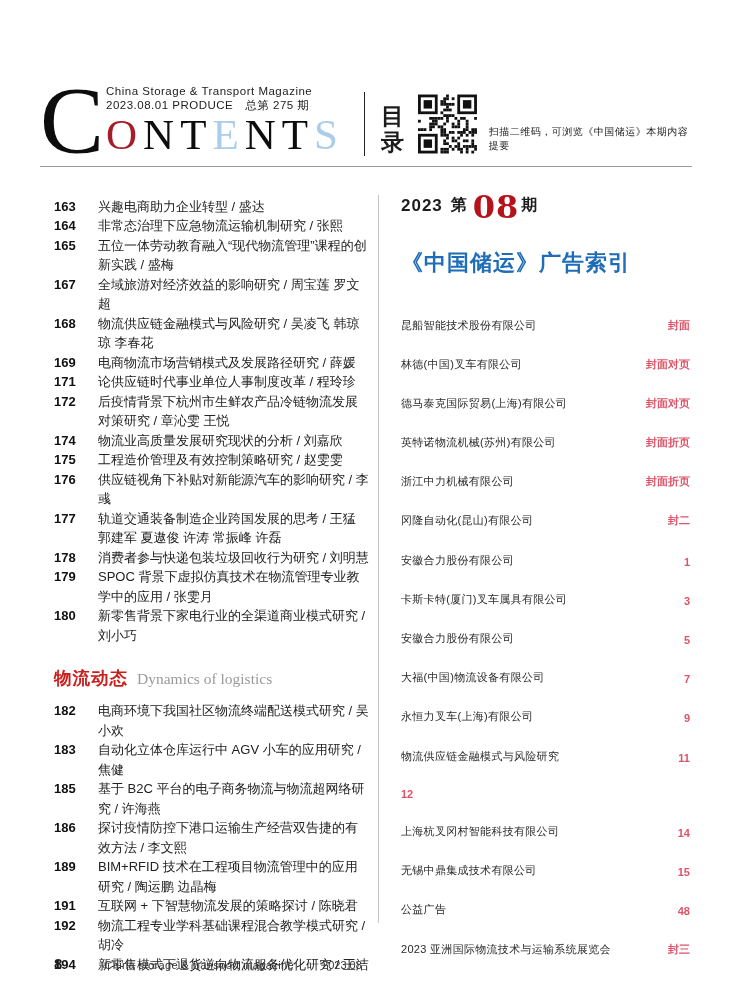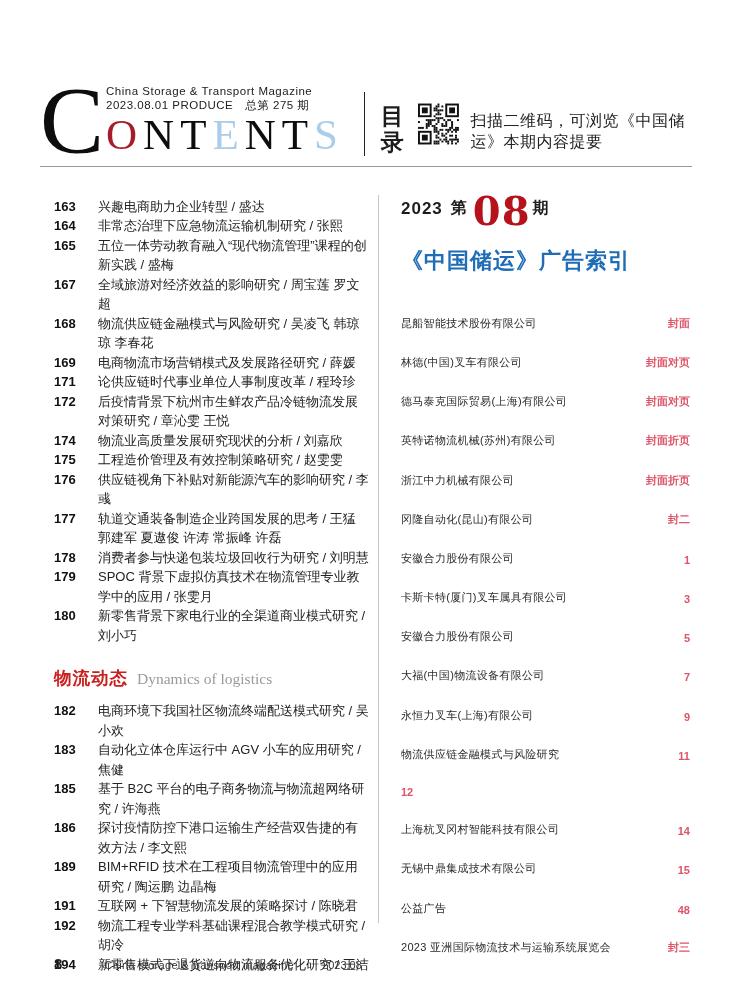--- a/index.html
+++ b/index.html
@@ -23,43 +23,43 @@
   .big-c{font-family:"Liberation Serif","DejaVu Serif",serif;font-size:96px;line-height:.72;color:#0d0d0d;margin-right:2px;}
   .logo-right{display:flex;flex-direction:column;}
   .small-lines{font-size:11.5px;color:#222;letter-spacing:.5px;line-height:1.25;margin-bottom:2px;}
   .contents-word{font-family:"Liberation Serif","DejaVu Serif",serif;font-size:43px;line-height:.95;letter-spacing:6px;}
   .contents-word .lg-dark{color:#0d0d0d;}
   .contents-word .lg-red{color:var(--logo-red);}
   .contents-word .lg-blue{color:var(--logo-blue);}
   .hdr-divider{width:1px;height:64px;background:#222;margin:0 16px 0 20px;align-self:flex-end;}
   .mulu{font-size:23px;font-weight:bold;line-height:1.15;text-align:center;letter-spacing:0;}
   .qr{width:64px;height:64px;margin-left:14px;display:block;}
-  .qr-caption{font-size:16px;color:#222;margin-left:12px;padding-bottom:3px;letter-spacing:.5px;}
+  .qr-caption{font-size:10px;color:#222;margin-left:12px;padding-bottom:3px;letter-spacing:.5px;}
 
   
   .body-cols{display:flex;margin-top:26px;align-items:stretch;height:730px;}
   .col-left{width:330px;padding-left:14px;padding-top:4px;}
   .col-divider{width:1px;background:#c4c4c4;margin:2px 6px 0 8px;}
   .col-right{flex:1;padding-left:16px;padding-right:2px;}
 
   
   .entry{display:flex;font-size:13px;line-height:19.5px;color:#222;}
   .entry .no{width:44px;flex-shrink:0;font-weight:bold;color:#111;}
   .entry .tt{flex:1;}
   .sec-header{margin:21px 0 11px;display:flex;align-items:baseline;}
   .sec-zh{color:var(--section-red);font-weight:bold;font-size:17.5px;letter-spacing:1px;}
   .sec-en{font-family:"Liberation Serif","DejaVu Serif",serif;color:#9a9a9a;font-size:15.5px;margin-left:9px;}
 
   
   .ad-issue-line{display:flex;align-items:center;margin-top:2px;}
   .ad-year{font-size:17px;font-weight:bold;letter-spacing:1px;margin-right:8px;padding-bottom:3px;}
   .ad-di{font-size:16px;font-weight:bold;margin-right:4px;padding-bottom:3px;}
-  .ad-issue-num{font-family:"DejaVu Serif","Liberation Serif",serif;font-size:40px;font-weight:bold;color:var(--issue-red);line-height:.78;letter-spacing:1px;margin:0 2px;}
+  .ad-issue-num{font-family:"DejaVu Serif","Liberation Serif",serif;font-size:32px;font-weight:bold;color:var(--issue-red);line-height:.78;letter-spacing:1px;margin:0 2px;}
   .ad-qi{font-size:16px;font-weight:bold;padding-bottom:3px;}
-  .ad-title{color:var(--ad-title-blue);font-size:22px;font-weight:bold;letter-spacing:1px;margin-top:20px;}
+  .ad-title{color:var(--ad-title-blue);font-size:22px;font-weight:bold;letter-spacing:1px;margin-top:28px;}
   .ad-list{margin-top:40px;}
   .ad-row{display:flex;justify-content:space-between;align-items:flex-end;font-size:11px;margin-bottom:24.2px;}
   .ad-name{color:#2a2a2a;letter-spacing:.3px;padding-right:10px;}
   .ad-page{color:var(--page-ref-pink);font-weight:bold;flex-shrink:0;}
 
   
   .footer{position:absolute;left:54px;bottom:28px;display:flex;align-items:baseline;}
   .footer .pg{font-size:15px;font-weight:bold;margin-right:42px;}
   .footer .mag{font-size:11px;color:#333;letter-spacing:.4px;margin-right:28px;}
   .footer .dt{font-size:11px;color:#333;}

